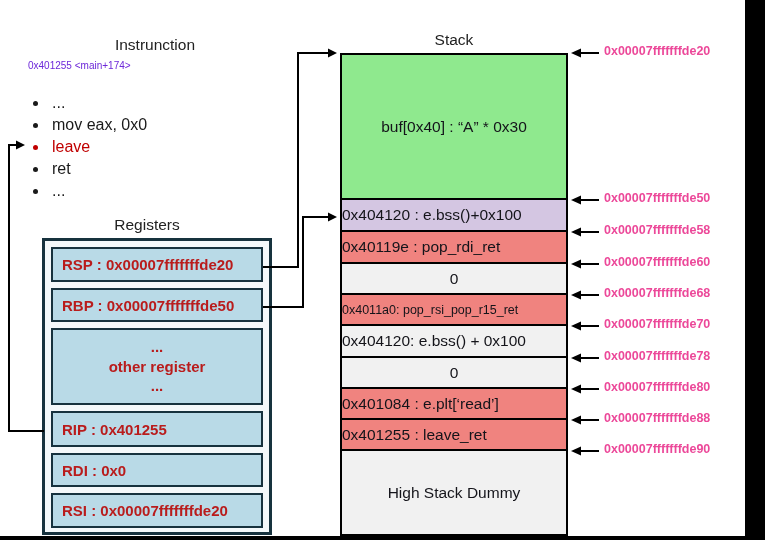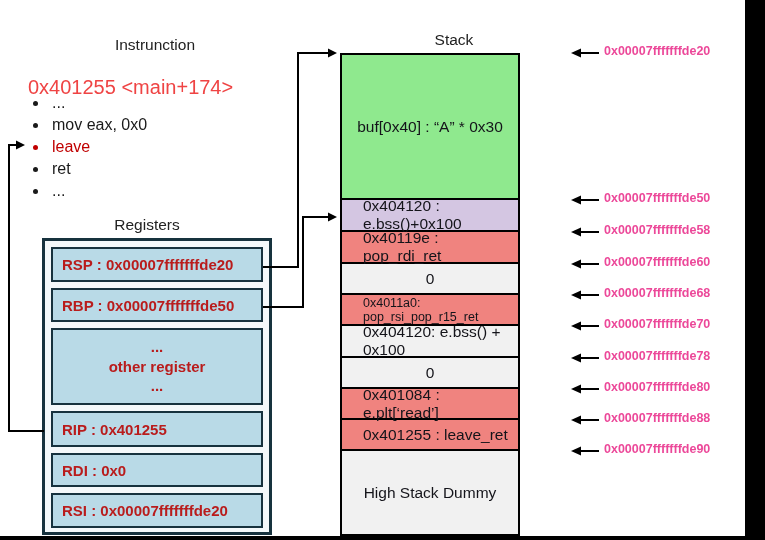--- a/index.html
+++ b/index.html
@@ -5,47 +5,47 @@
   html,body{margin:0;padding:0;background:#fff;}
   .page{
     position:relative;width:765px;height:540px;overflow:hidden;background:#ffffff;
     font-family:"Liberation Sans","DejaVu Sans",sans-serif;color:#1a1a1a;
   }
   .title{position:absolute;text-align:center;font-size:15.5px;color:#222;}
   #t-instr{left:40px;top:36px;width:230px;}
   #t-reg{left:32px;top:216px;width:230px;text-align:center;}
   #t-stack{left:340px;top:31px;width:228px;}
 
-  .instr-addr{position:absolute;left:28px;top:76px;font-size:20px;color:#ef4444;}
+  .instr-addr{position:absolute;left:28px;top:60px;font-size:10px;color:#6d28d9;}
   .instr-list{position:absolute;left:30px;top:92px;}
   .instr-item{display:flex;align-items:center;height:22px;}
   .instr-item .dot{width:5px;height:5px;border-radius:50%;background:#1a1a1a;margin-left:3px;flex:0 0 auto;}
   .instr-item .itext{margin-left:14px;font-size:16px;}
   .instr-item.hl .dot{background:var(--highlight);}
   .instr-item.hl .itext{color:var(--highlight);}
 
   .reg-panel{
     position:absolute;left:42px;top:238px;width:230px;height:297px;box-sizing:border-box;
     background:#f4f8fa;border:3px solid var(--panel-border);
     display:flex;flex-direction:column;gap:6px;padding:6px;
   }
   .reg-box{
     box-sizing:border-box;background:var(--register-bg);border:2px solid var(--panel-border);
     display:flex;flex-direction:column;justify-content:center;
     font-weight:bold;font-size:15px;color:#b91c1c;padding-left:9px;flex:0 0 auto;
   }
   .reg-box.multi{padding-left:0;text-align:center;line-height:1.3;}
 
   .stack-box{
-    position:absolute;left:340px;top:53px;width:180px;height:483px;box-sizing:border-box;
+    position:absolute;left:340px;top:53px;width:228px;height:483px;box-sizing:border-box;
     border:2px solid #000;background:#c4b5fd;
   }
   .stack-row{
     box-sizing:border-box;border-bottom:2px solid #000;display:flex;align-items:center;
-    padding-left:21px;font-size:15.5px;color:#14141a;
+    padding-left:0;font-size:15.5px;color:#14141a;
   }
   .stack-row:last-child{border-bottom:none;}
   .stack-row.center{justify-content:center;padding-left:0;}
 
   .addr{
     position:absolute;left:604px;font-size:12.5px;font-weight:bold;color:#ec4899;white-space:nowrap;
   }
   .overlay{position:absolute;left:0;top:0;width:765px;height:540px;pointer-events:none;}
   .band-right{position:absolute;left:745px;top:0;width:20px;height:540px;background:#000;}
   .band-bottom{position:absolute;left:0;top:536px;width:765px;height:4px;background:#000;}

